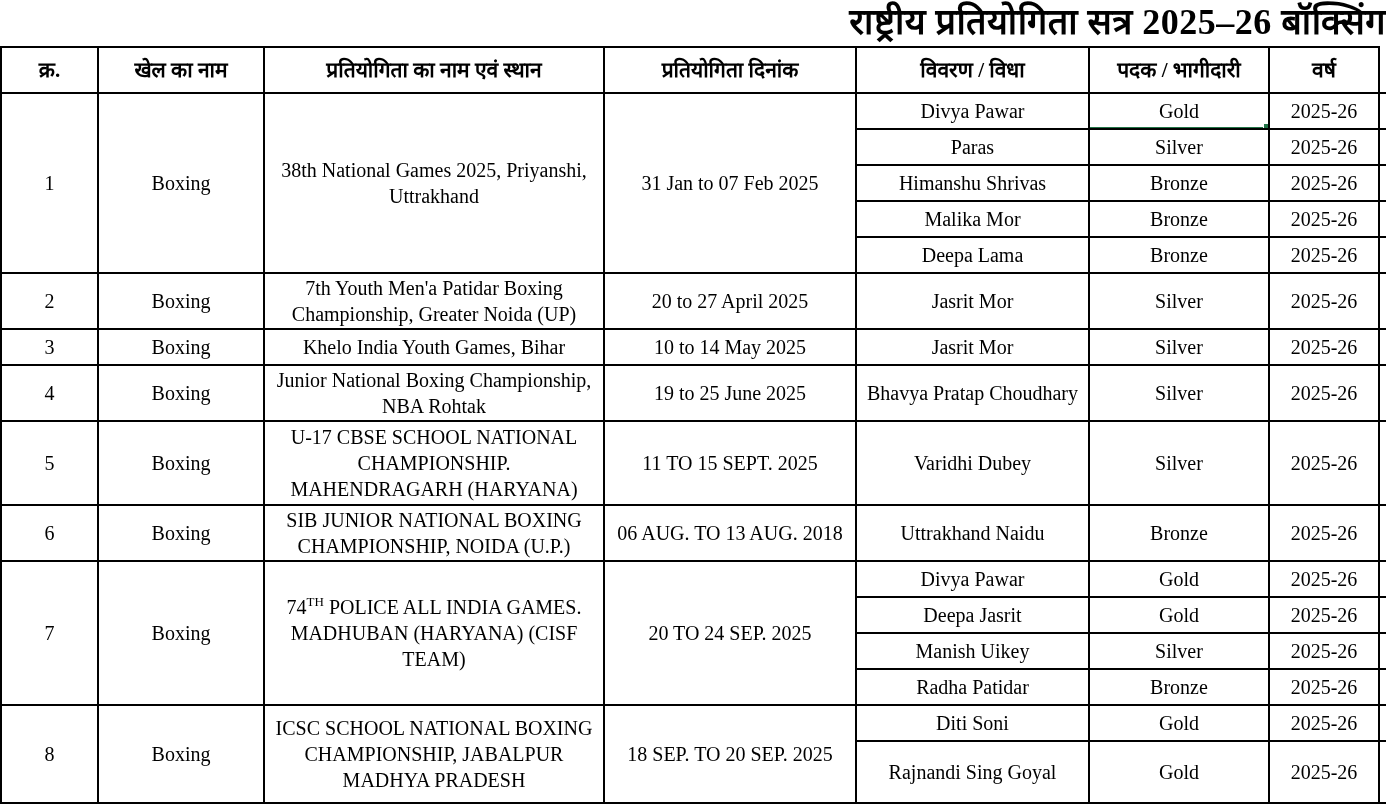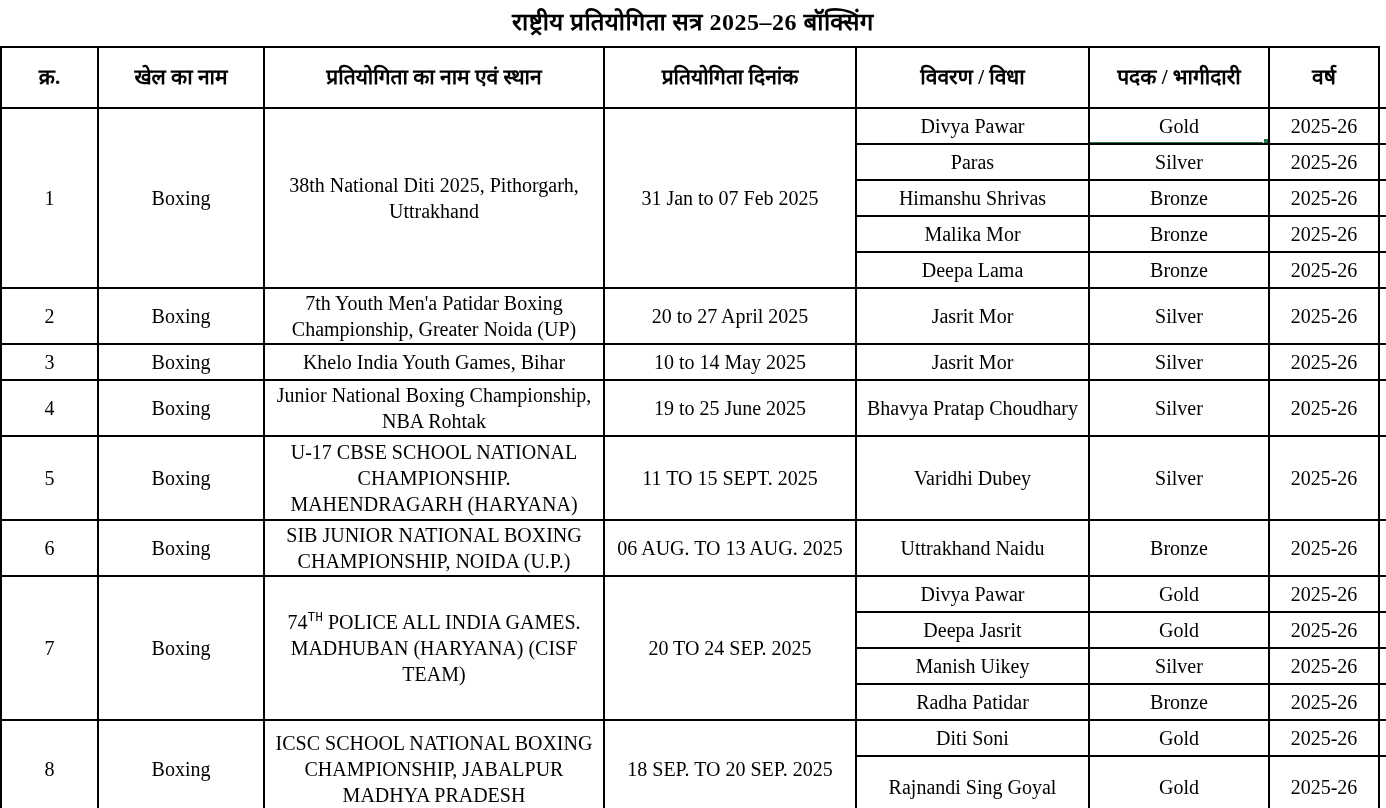--- a/index.html
+++ b/index.html
@@ -10,23 +10,23 @@
   body {
     width: 1386px;
     height: 808px;
     overflow: hidden;
     font-family: "Liberation Serif", "DejaVu Serif", serif;
     color: #000000;
   }
   .doc-title {
     height: 46px;
     line-height: 44px;
-    text-align: center;
+    text-align: right;
     font-weight: bold;
-    font-size: 24px;
+    font-size: 36px;
     letter-spacing: 0.5px;
     white-space: nowrap;
   }
   table.results {
     border-collapse: collapse;
     table-layout: fixed;
     width: 1386px;
   }
   th, td {
     border: 2px solid #000000;
@@ -45,21 +45,21 @@
     font-size: 20px;
     line-height: 1.3;
   }
   td.stub, th.stub {
     border: none;
     border-bottom: 2px solid #000000;
     background: transparent;
     padding: 0;
   }
   th.stub { border-top: none; }
-  tr.h-header { height: 61px; }
+  tr.h-header { height: 46px; }
   tr.h36 { height: 36px; }
   tr.h55 { height: 55px; }
   tr.h54 { height: 54px; }
   tr.h84 { height: 84px; }
   tr.h62 { height: 62px; }
   td.selected {
     position: relative;
   }
   td.selected::before {
     content: "";
@@ -71,21 +71,21 @@
   }
   td.selected::after {
     content: "";
     position: absolute;
     right: -4px; bottom: -4px;
     width: 7px; height: 7px;
     background: #217346;
     border: 1px solid #ffffff;
     z-index: 4;
   }
-  sup { font-size: 13px; line-height: 0; font-family: Liberation Mono, monospace; }
+  sup { font-size: 13px; line-height: 0; }
 </style>
 </head>
 <body>
 
 <div class="doc-title">राष्ट्रीय प्रतियोगिता सत्र 2025–26 बॉक्सिंग</div>
 
 <table class="results">
   <colgroup>
     <col style="width:97px">
     <col style="width:166px">
@@ -105,21 +105,21 @@
     <th>प्रतियोगिता दिनांक</th>
     <th>विवरण / विधा</th>
     <th>पदक / भागीदारी</th>
     <th>वर्ष</th>
     <th class="stub"></th>
   </tr>
 
   <tr class="h36">
     <td rowspan="5">1</td>
     <td rowspan="5">Boxing</td>
-    <td rowspan="5">38th National Diti 2025, Pithorgarh, Uttrakhand</td>
+    <td rowspan="5">38th National Games 2025, Priyanshi, Uttrakhand</td>
     <td rowspan="5">31 Jan to 07 Feb 2025</td>
     <td>Divya Pawar</td>
     <td class="selected">Gold</td>
     <td>2025-26</td>
     <td class="stub"></td>
   </tr>
   <tr class="h36">
     <td>Paras</td>
     <td>Silver</td>
     <td>2025-26</td>
@@ -185,21 +185,21 @@
     <td>Varidhi Dubey</td>
     <td>Silver</td>
     <td>2025-26</td>
     <td class="stub"></td>
   </tr>
 
   <tr class="h54">
     <td>6</td>
     <td>Boxing</td>
     <td>SIB JUNIOR NATIONAL BOXING CHAMPIONSHIP, NOIDA (U.P.)</td>
-    <td>06 AUG. TO 13 AUG. 2025</td>
+    <td>06 AUG. TO 13 AUG. 2018</td>
     <td>Uttrakhand Naidu</td>
     <td>Bronze</td>
     <td>2025-26</td>
     <td class="stub"></td>
   </tr>
 
   <tr class="h36">
     <td rowspan="4">7</td>
     <td rowspan="4">Boxing</td>
     <td rowspan="4"><span>74</span><sup>TH</sup><span> POLICE ALL INDIA GAMES. MADHUBAN (HARYANA) (CISF TEAM)</span></td>

